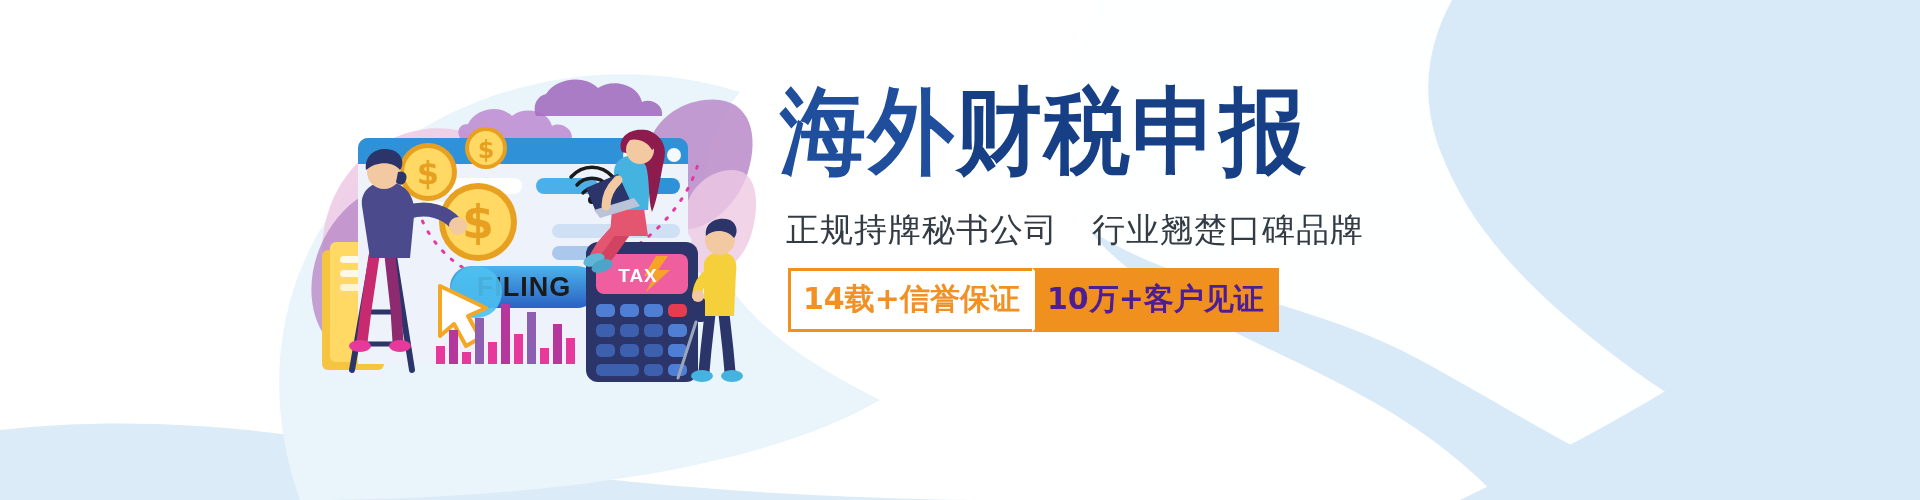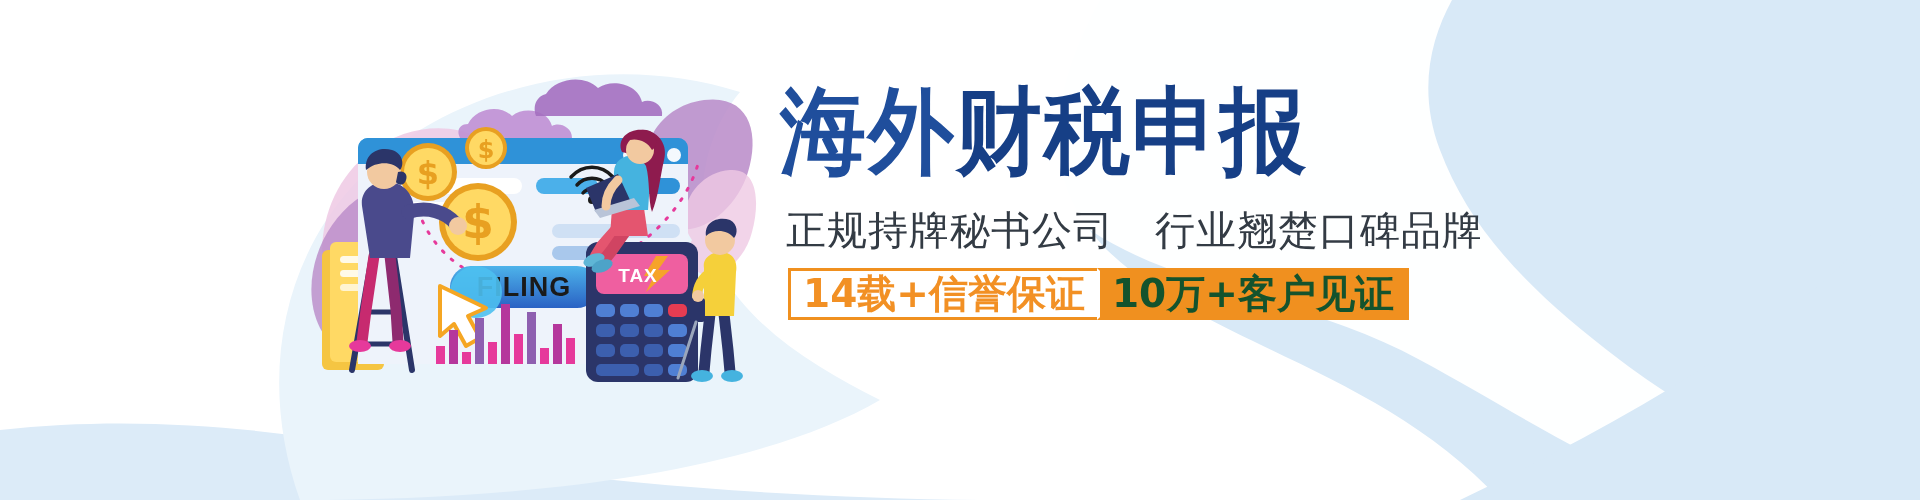--- a/index.html
+++ b/index.html
@@ -29,50 +29,50 @@
     letter-spacing:2px;
     color:#1f4e9c;
     transform:scaleY(1.1);
     transform-origin:left top;
   }
   #headline .kw{ color:#163f86; }
   #subtitle{
     position:absolute;left:6px;top:150px;
     white-space:nowrap;
     font-family:"DejaVu Sans","Liberation Sans",sans-serif;
-    font-size:40px;
+    font-size:33px;
     line-height:40px;
     letter-spacing:1px;
     color:#333b44;
   }
   #badges{
     position:absolute;left:8px;top:208px;
     display:flex;align-items:stretch;
   }
   .badge{
     font-family:"DejaVu Sans","Liberation Sans",sans-serif;
-    font-size:39px;
+    font-size:30px;
     font-weight:bold;
     line-height:1;
     padding:9px 12px 11px 12px;
     letter-spacing:0px;
     white-space:nowrap;
     box-sizing:border-box;
-    height:52px;
+    height:64px;
     display:flex;align-items:center;
   }
   .badge.outline{
     background:#ffffff;
     color:#f29024;
     border:3px solid #f0901f;
     border-right:none;
   }
   .badge.solid{
     background:#f0901f;
-    color:#14532d;
+    color:#4c1d95;
     border:3px solid #f0901f;
     border-left:3px solid #ffffff;
   }
 
   
   #illus{position:absolute;left:300px;top:60px;width:460px;height:330px;}
   #illus svg{display:block;}
 </style>
 </head>
 <body>

